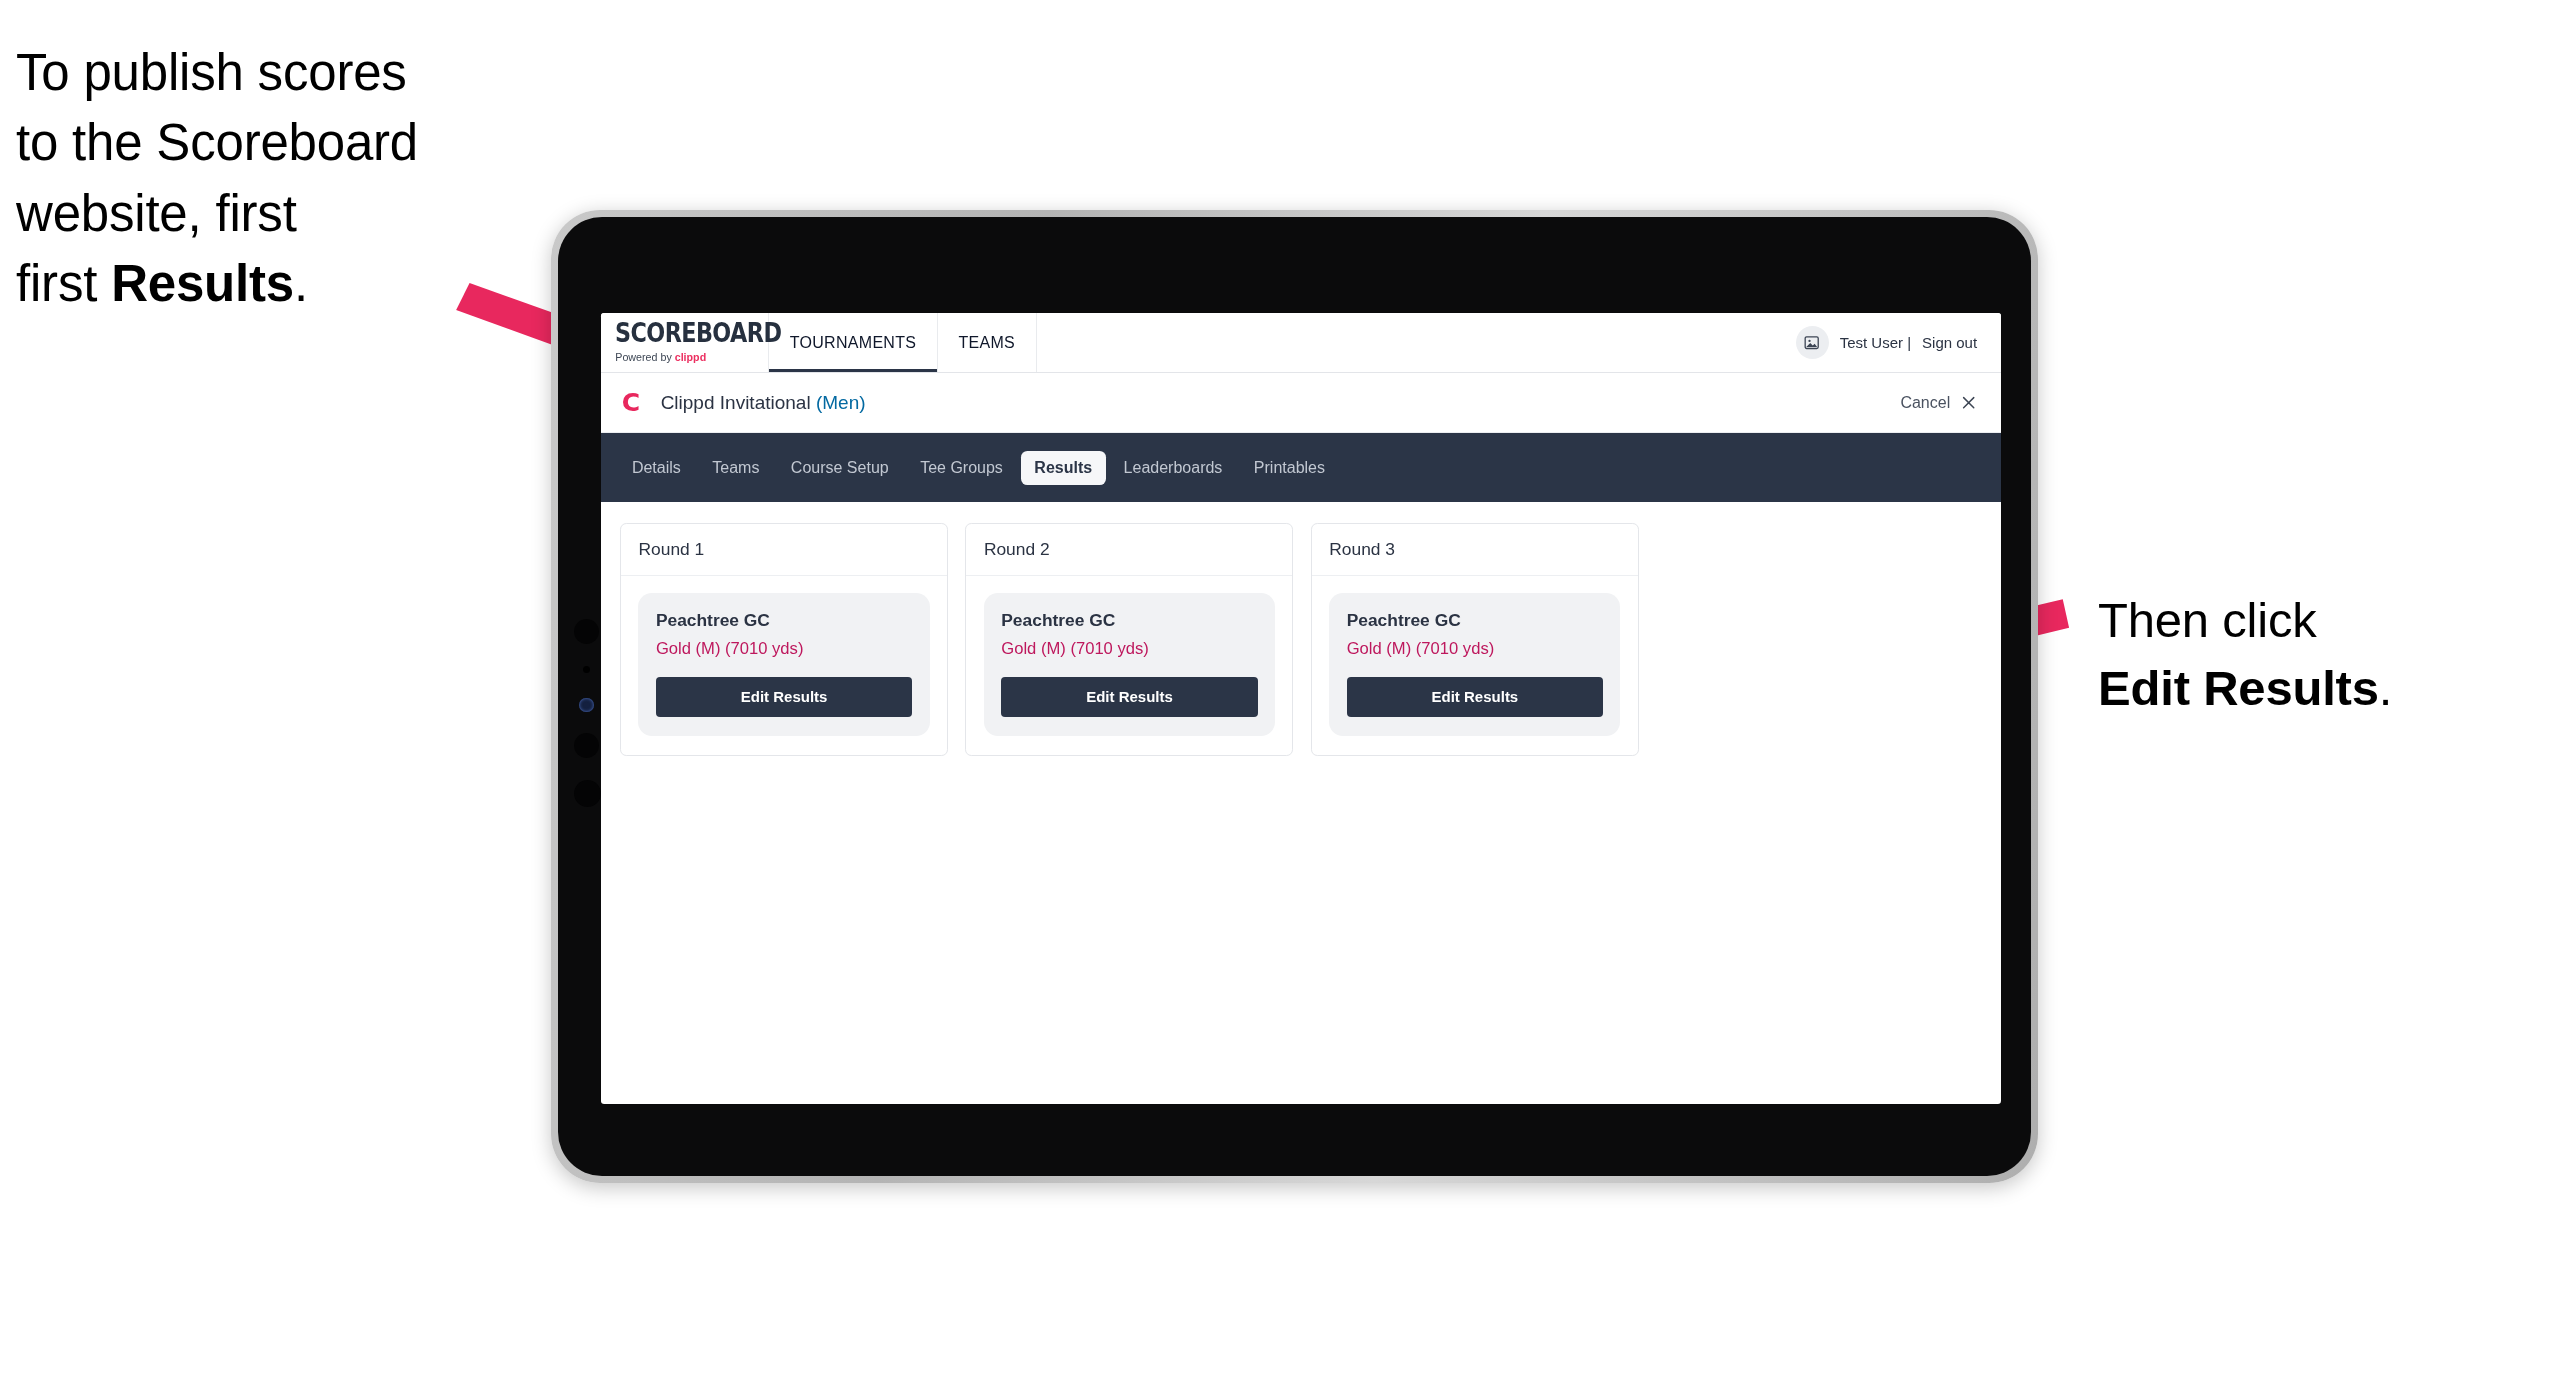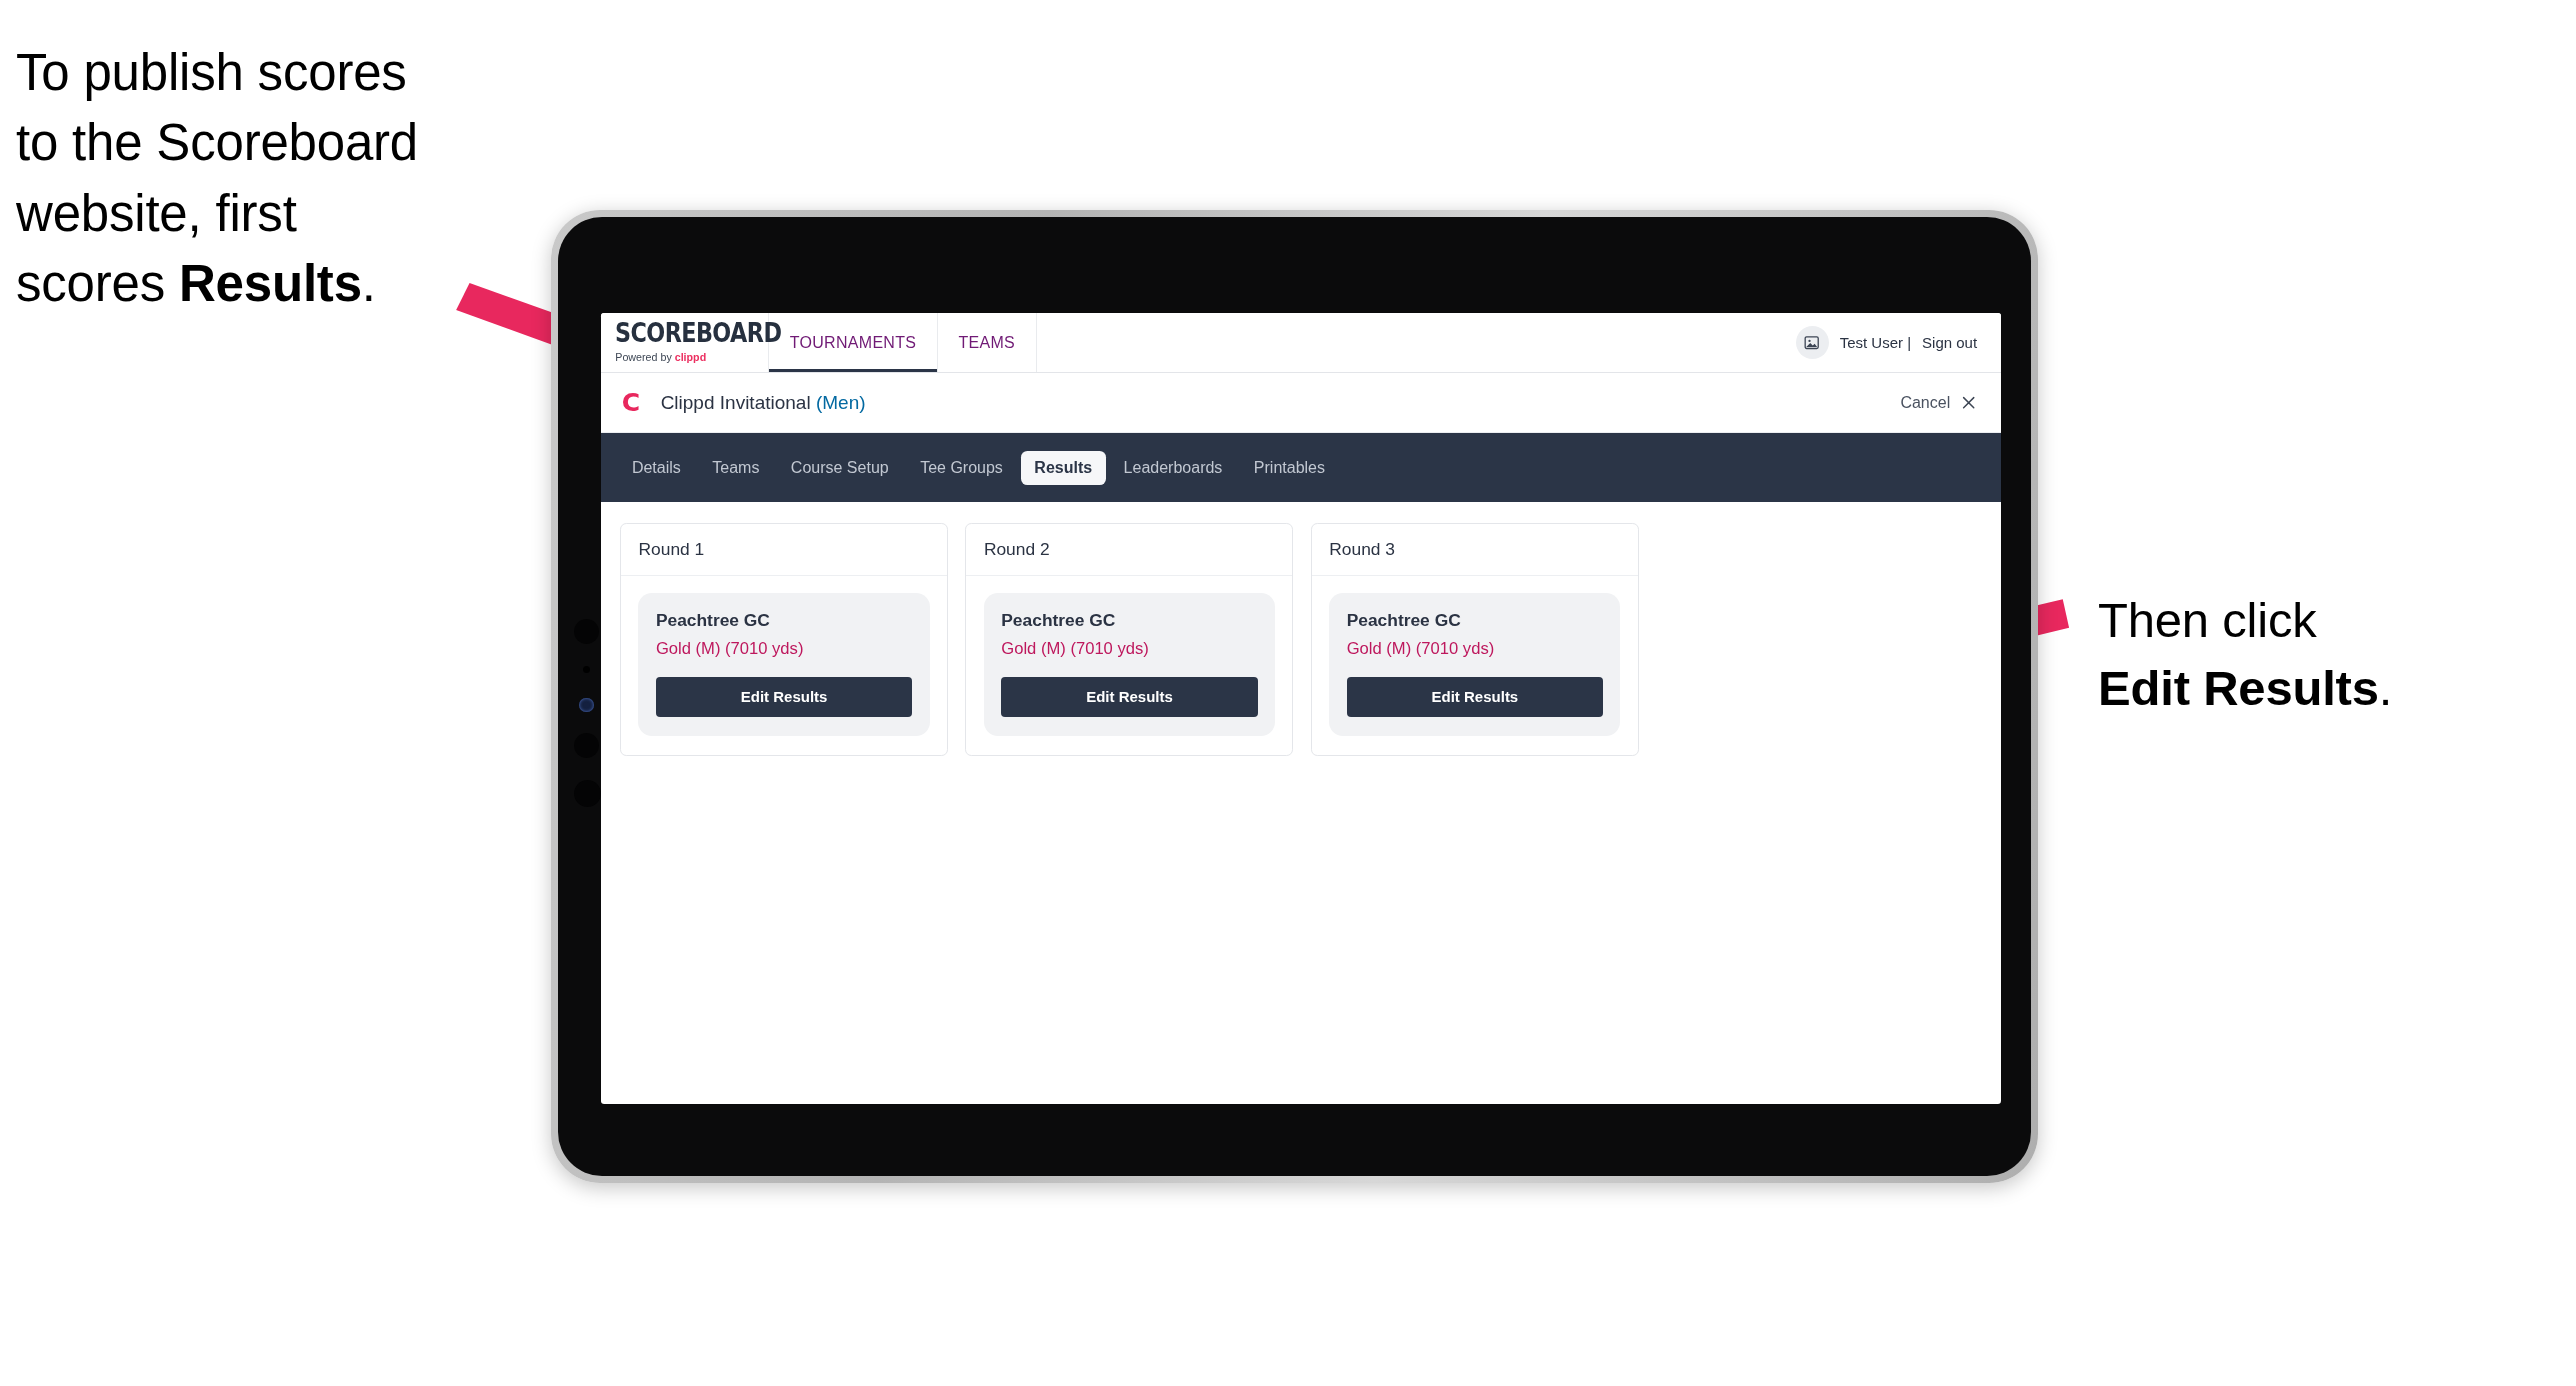--- a/index.html
+++ b/index.html
@@ -134,21 +134,21 @@
   #brand-tagline .brand-clippd {
     color: #ec2f60;
     font-weight: 700;
   }
   .topnav-tab {
     display: flex;
     align-items: center;
     padding: 0 20.6px;
     font-size: 16px;
     letter-spacing: 0.3px;
-    color: #701a75;
+    color: #0f172a;
     border-right: 0.8px solid #e9ebee;
     position: relative;
     cursor: pointer;
     text-align: center;
   }
   .topnav-tab.active::after {
     content: "";
     position: absolute;
     left: 0; right: 0; bottom: 0;
     height: 3.2px;
@@ -300,21 +300,21 @@
     user-select: none;
   }
 </style>
 </head>
 <body>
 
 <div class="annotation" id="annotation-left">
   <div>To publish scores</div>
   <div>to the Scoreboard</div>
   <div>website, first</div>
-  <div><span>scores </span><b>Results</b><span>.</span></div>
+  <div><span>first </span><b>Results</b><span>.</span></div>
 </div>
 
 <div class="annotation" id="annotation-right">
   <div>Then click</div>
   <div><b>Edit Results</b><span>.</span></div>
 </div>
 
 <svg class="arrow-svg" id="arrow-results" width="554" height="237" viewBox="0 0 700 300">
   <polygon points="33,28 586,225 556,258 16,62" fill="#e8285e"></polygon>
   <polygon points="520,200 660,262 529,293" fill="#e8285e"></polygon>

